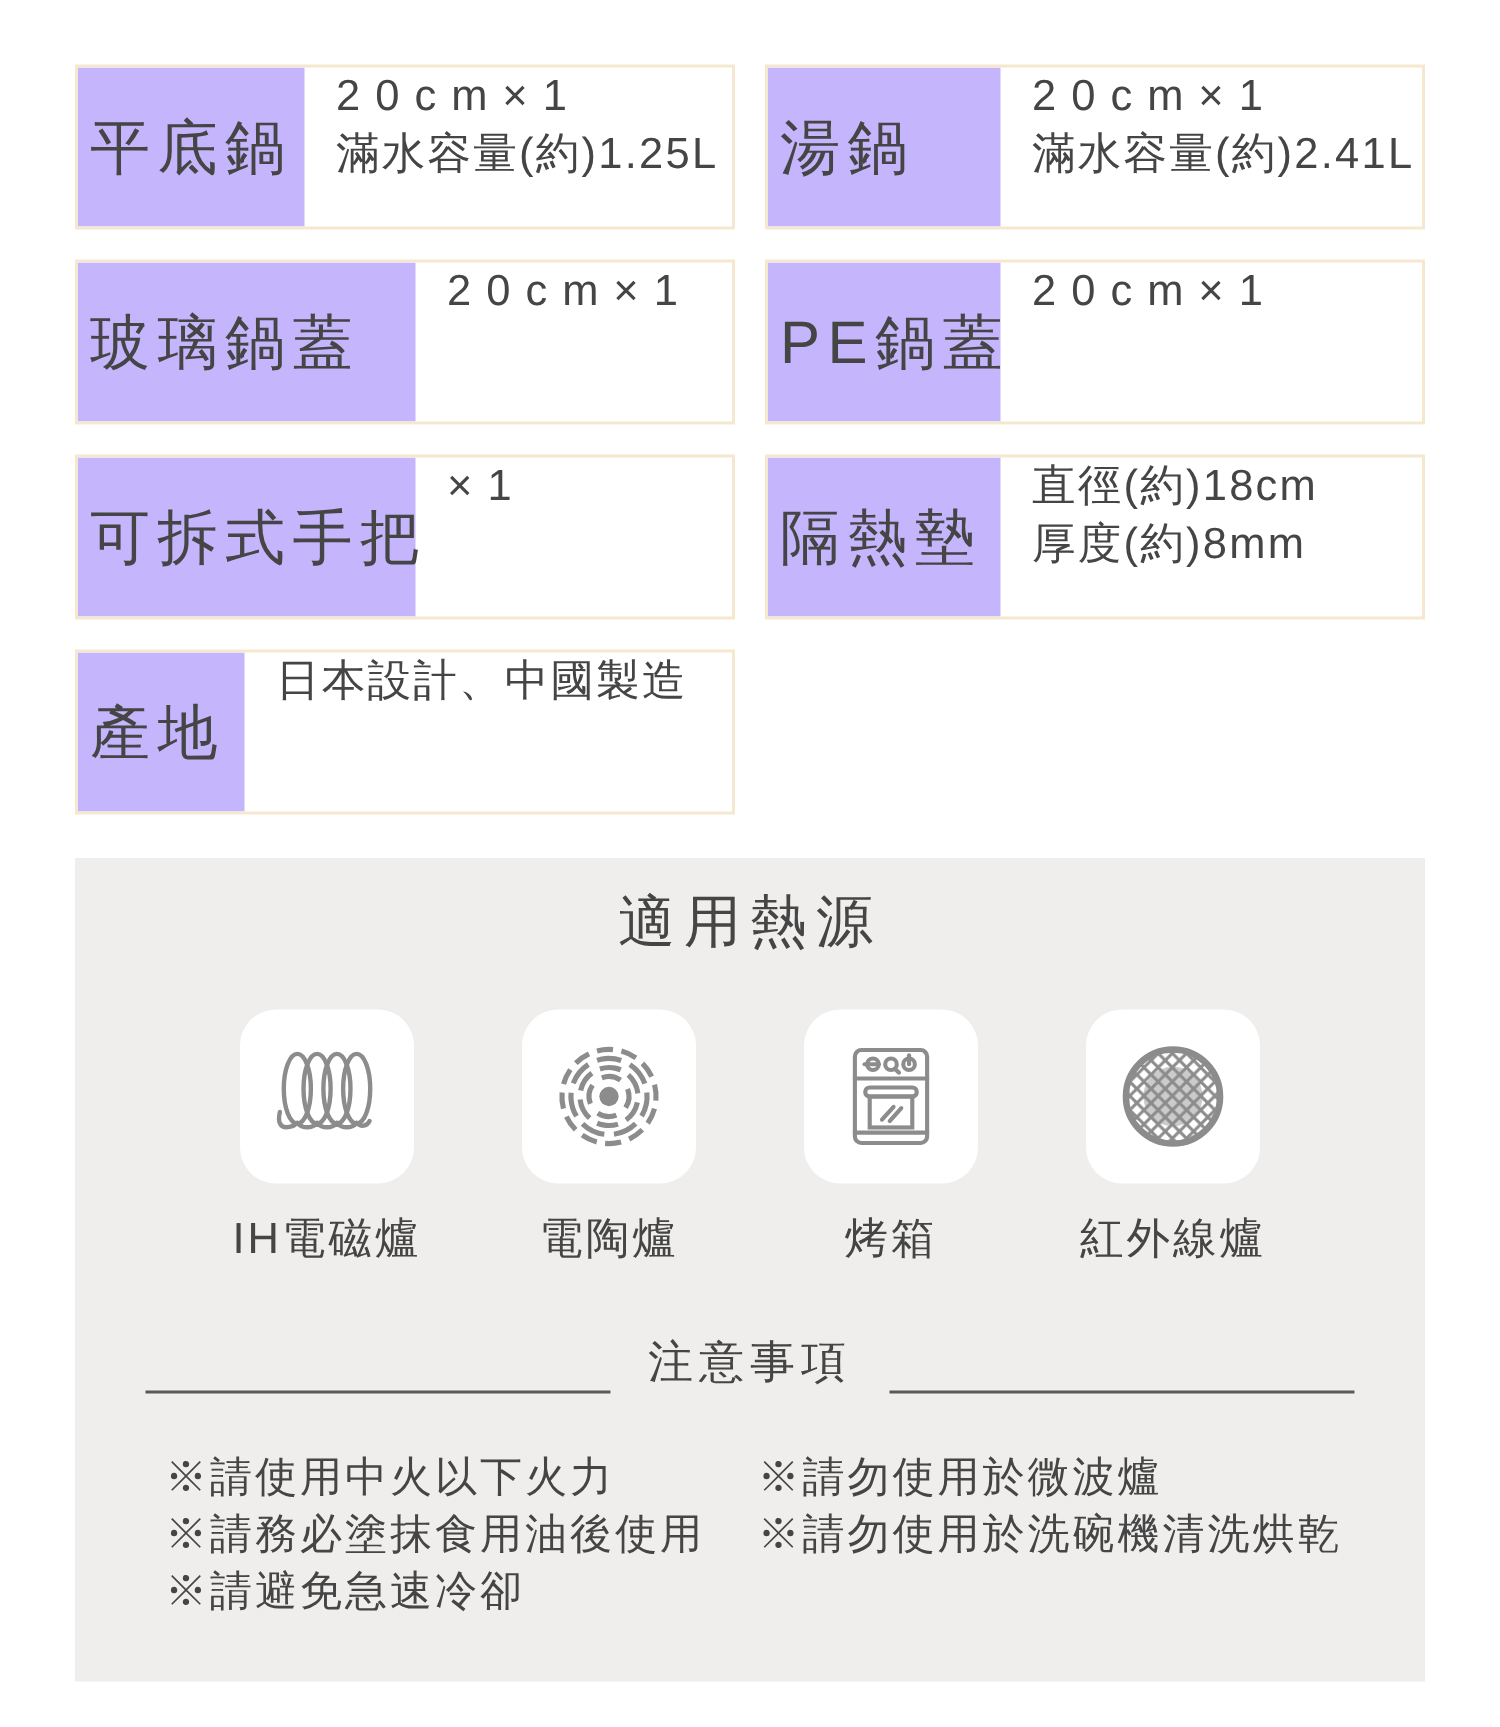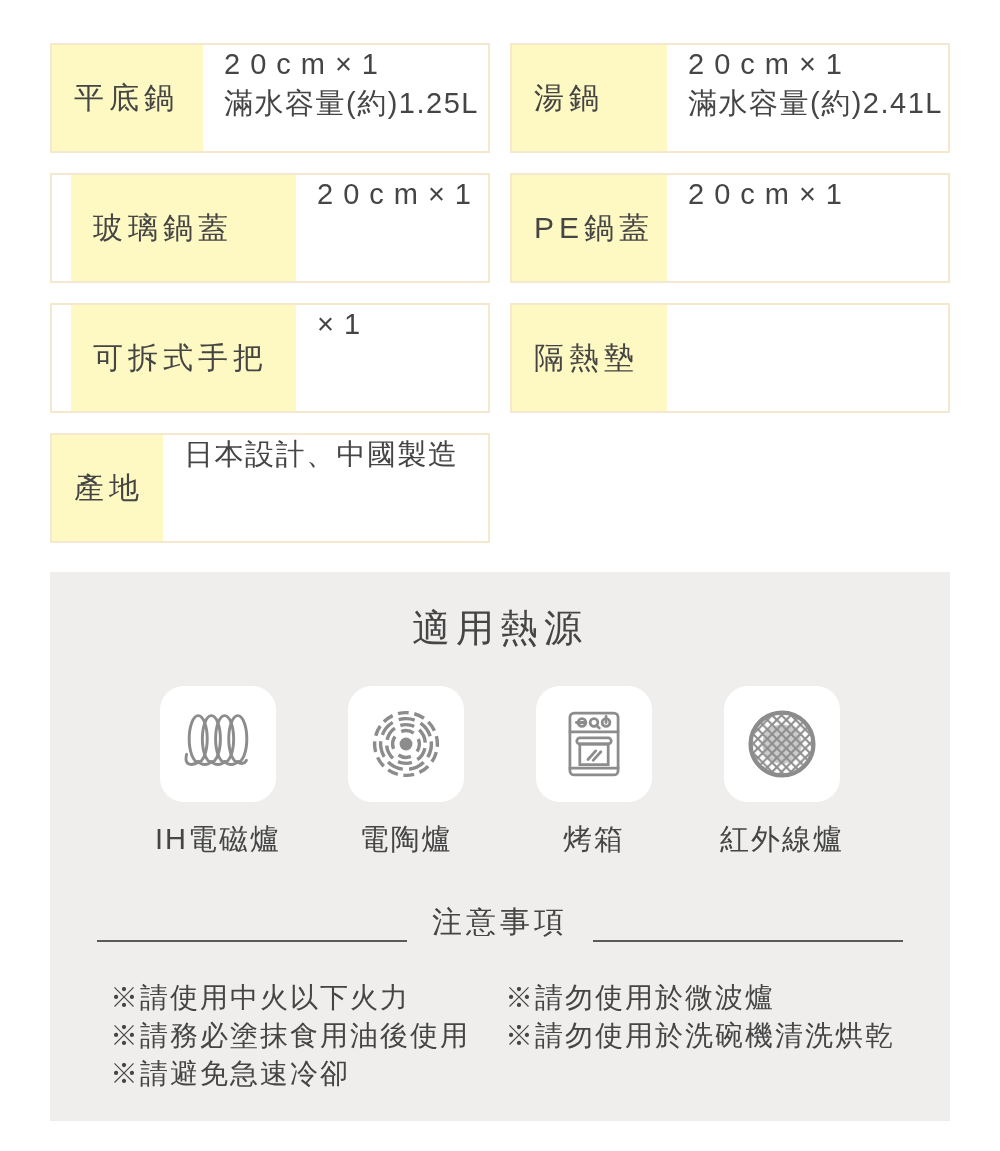--- a/index.html
+++ b/index.html
@@ -9,35 +9,35 @@
     font-family:"Liberation Sans", sans-serif; color:#454545; overflow:hidden;
   }
   
   .spec-table { padding:43px 50px 0 50px; display:flex; flex-direction:column; gap:20px; }
   .spec-row { display:flex; gap:20px; }
   .cell {
     width:440px; height:110px; border:2px solid #F5E8CF; background:#ffffff;
     display:flex; overflow:hidden;
   }
   .cell-label {
-    background:#fef9c3; flex:0 0 auto; display:flex; align-items:center;
-    padding-left:22px; font-size:30px; letter-spacing:5px; white-space:nowrap;
+    background:#c4b5fd; flex:0 0 auto; display:flex; align-items:center;
+    padding-left:8px; font-size:40px; letter-spacing:5px; white-space:nowrap;
   }
   .lw-151 { width:151px; }
-  .lw-225 { width:225px;margin-left:19px; }
+  .lw-225 { width:225px; }
   .lw-155 { width:155px; }
   .lw-111 { width:111px; }
   .cell-value {
     display:flex; flex-direction:column; justify-content:flex-start;
     padding-left:21px; font-size:29px; letter-spacing:1.5px; line-height:39px; white-space:nowrap;
   }
   .wide { letter-spacing:10px; }
   
   .panel {
-    margin:29px 50px 0 50px; width:900px; height:549px; background:#EFEEED; padding-top:36px;
+    margin:29px 50px 0 50px; width:900px; height:549px; background:#EFEEED; padding-top:23px;
   }
   .panel-title {
     text-align:center; font-size:38px; letter-spacing:6px; line-height:40px; color:#454545;
   }
   .hs-row { margin-top:38px; display:flex; justify-content:center; gap:72px; }
   .hs-item { width:116px; display:flex; flex-direction:column; align-items:center; }
   .hs-card {
     width:116px; height:116px; background:#ffffff; border-radius:24px;
     display:flex; align-items:center; justify-content:center;
   }
@@ -93,20 +93,24 @@
 
     <div class="spec-row">
       <div class="cell">
         <div class="cell-label lw-225">可拆式手把</div>
         <div class="cell-value">
           <div class="wide">×1</div>
         </div>
       </div>
       <div class="cell">
         <div class="cell-label lw-155">隔熱墊</div>
+        <div class="cell-value">
+          <div>直徑(約)18cm</div>
+          <div>厚度(約)8mm</div>
+        </div>
       </div>
     </div>
 
     <div class="spec-row">
       <div class="cell">
         <div class="cell-label lw-111">產地</div>
         <div class="cell-value">
           <div>日本設計、中國製造</div>
         </div>
       </div>

